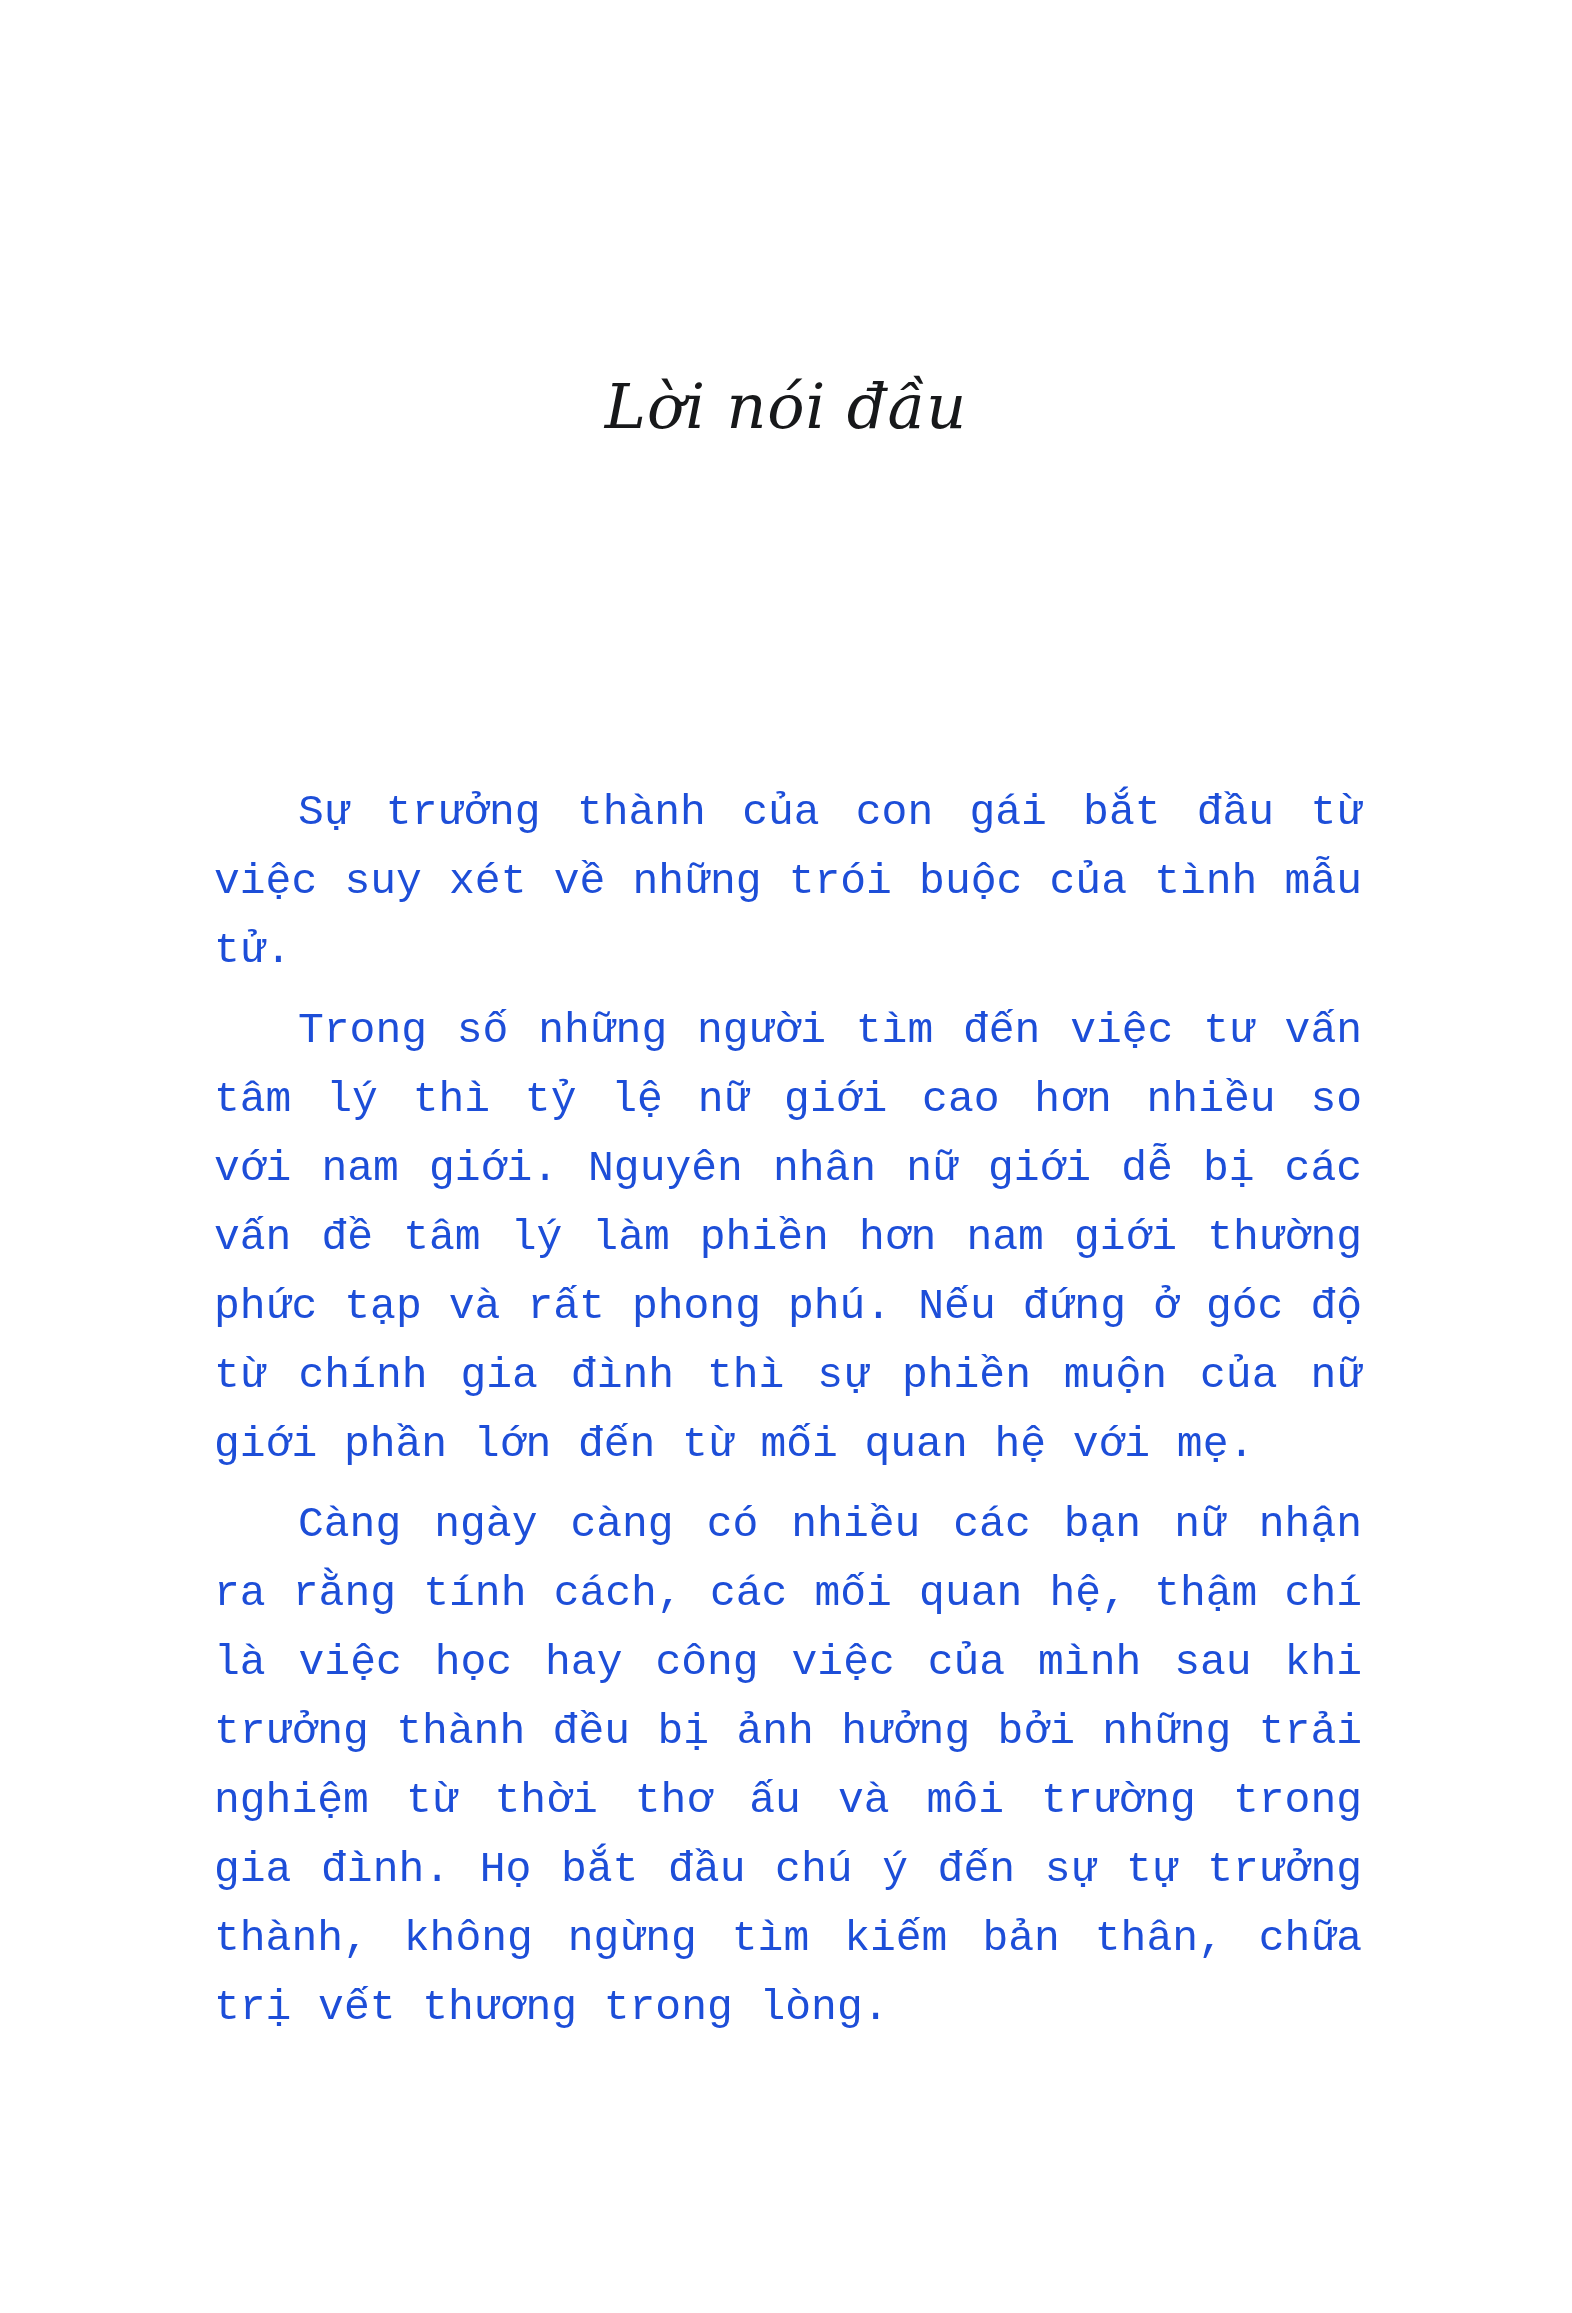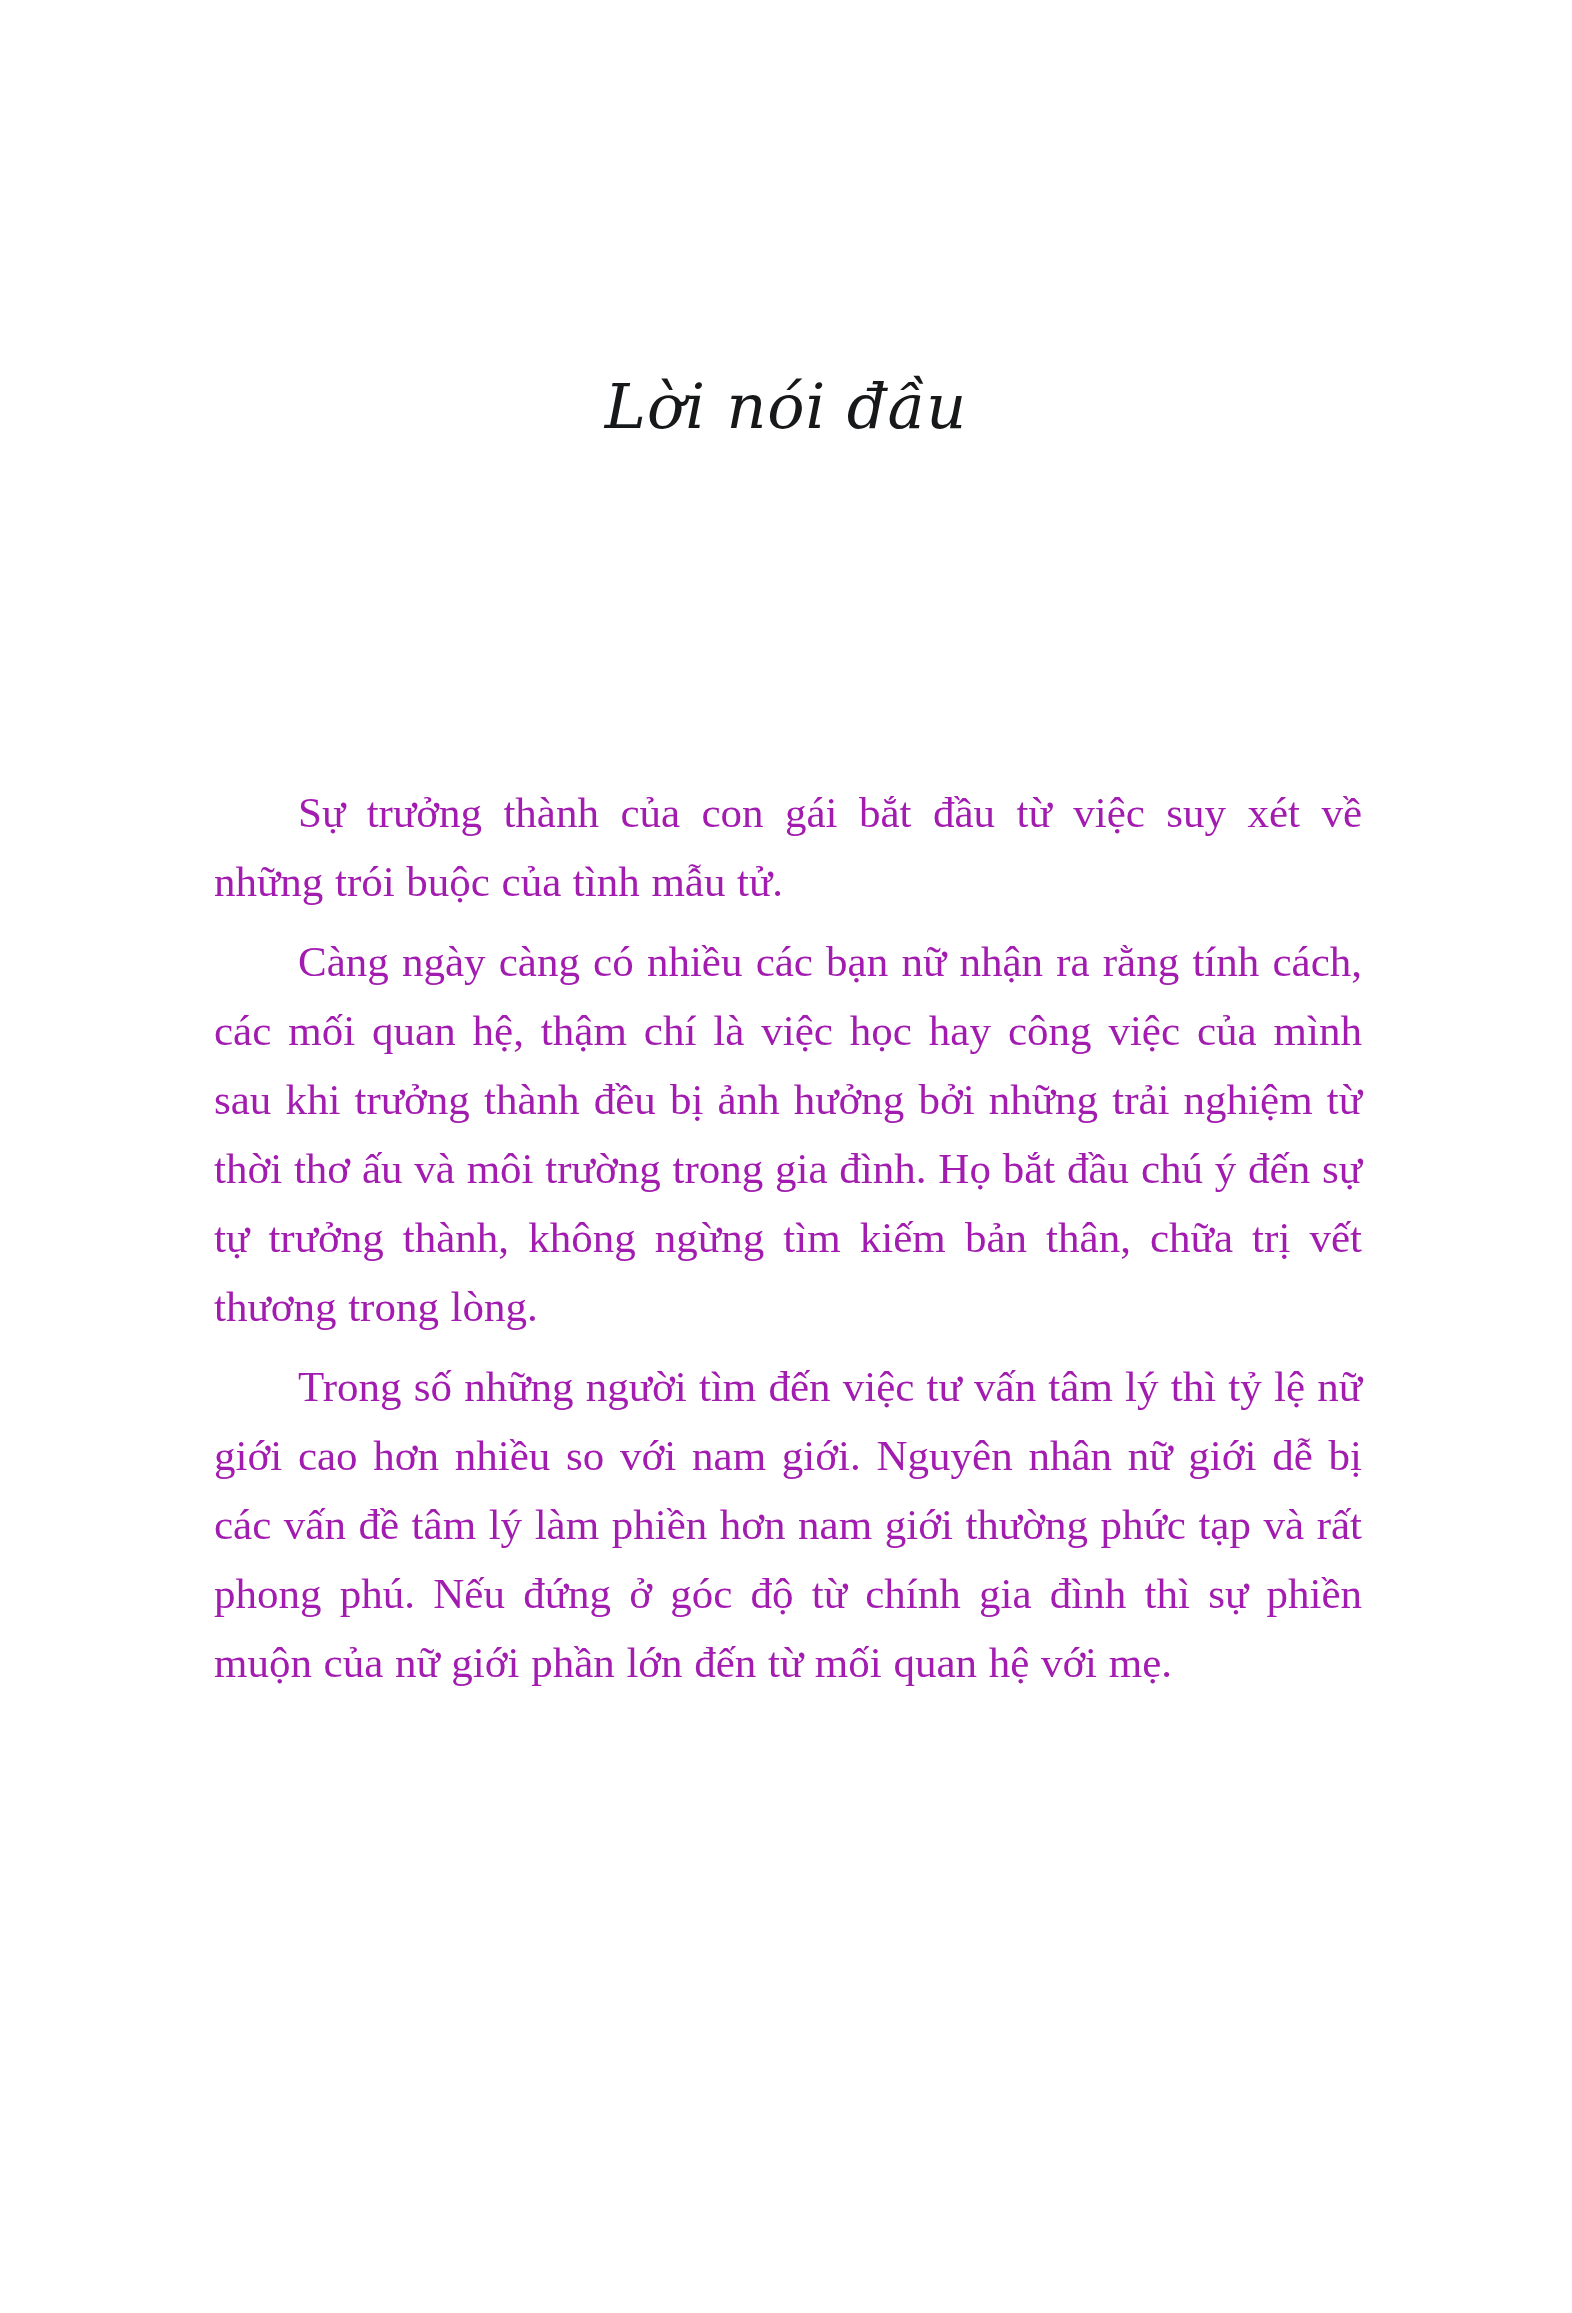--- a/index.html
+++ b/index.html
@@ -36,41 +36,41 @@
     letter-spacing: 0.9px;
   }
   .body-block {
     position: absolute;
     left: 214px;
     top: 778px;
     width: 1148px;
   }
   p.para {
     margin: 0 0 11.2px 0;
-    font-family: Liberation Serif, serif;
+    font-family: Liberation Mono, monospace;
     font-size: 43px;
     line-height: 69px;
-    color: #a21caf;
+    color: #1d4ed8;
     text-align: justify;
     text-indent: 84px;
     word-spacing: 0.9px;
   }
   p.para:last-child {
     margin-bottom: 0;
   }
 </style>
 </head>
 <body>
 
 <div class="page">
   <div class="content">
 
     <h1 class="chapter-title">Lời nói đầu</h1>
 
     <div class="body-block">
       <p class="para">Sự trưởng thành của con gái bắt đầu từ việc suy xét về những trói buộc của tình mẫu tử.</p>
+      <p class="para">Trong số những người tìm đến việc tư vấn tâm lý thì tỷ lệ nữ giới cao hơn nhiều so với nam giới. Nguyên nhân nữ giới dễ bị các vấn đề tâm lý làm phiền hơn nam giới thường phức tạp và rất phong phú. Nếu đứng ở góc độ từ chính gia đình thì sự phiền muộn của nữ giới phần lớn đến từ mối quan hệ với mẹ.</p>
       <p class="para">Càng ngày càng có nhiều các bạn nữ nhận ra rằng tính cách, các mối quan hệ, thậm chí là việc học hay công việc của mình sau khi trưởng thành đều bị ảnh hưởng bởi những trải nghiệm từ thời thơ ấu và môi trường trong gia đình. Họ bắt đầu chú ý đến sự tự trưởng thành, không ngừng tìm kiếm bản thân, chữa trị vết thương trong lòng.</p>
-      <p class="para">Trong số những người tìm đến việc tư vấn tâm lý thì tỷ lệ nữ giới cao hơn nhiều so với nam giới. Nguyên nhân nữ giới dễ bị các vấn đề tâm lý làm phiền hơn nam giới thường phức tạp và rất phong phú. Nếu đứng ở góc độ từ chính gia đình thì sự phiền muộn của nữ giới phần lớn đến từ mối quan hệ với mẹ.</p>
     </div>
 
   </div>
 </div>
 
 
 </body></html>

